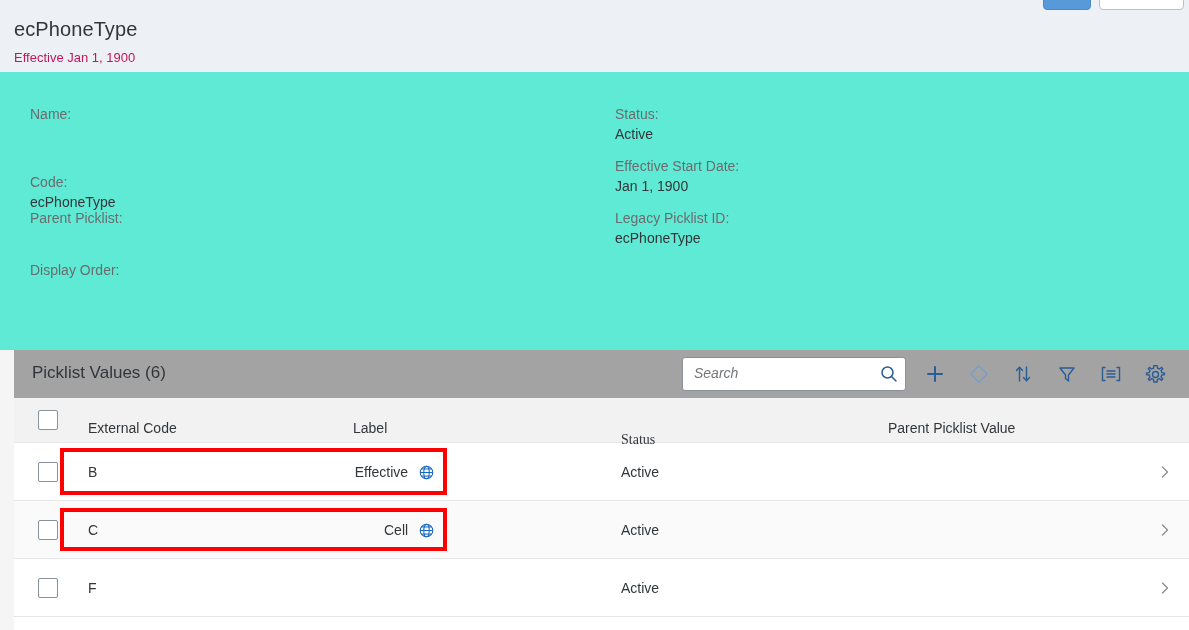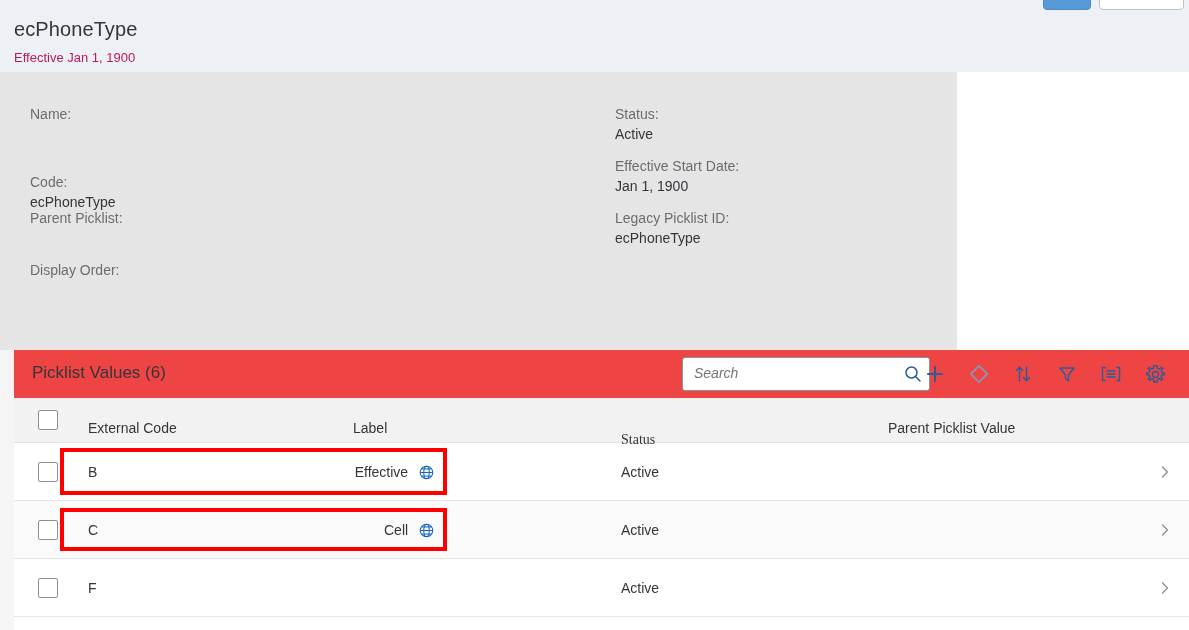--- a/index.html
+++ b/index.html
@@ -67,23 +67,23 @@
     left: 14px;
     top: 40px;
     font-size: 13px;
     color: #be185d;
   }
 
   
   .form-section {
     position: absolute;
     top: 72px; left: 0;
-    width: 957px;
+    width: 1189px;
     height: 278px;
-    background: #e5e5e5;
+    background: #5eead4;
   }
   .form-col-left { position: absolute; left: 30px; top: 0; width: 560px; }
   .form-col-right { position: absolute; left: 615px; top: 0; width: 560px; }
   .field { position: absolute; }
   .field-label {
     font-size: 14px;
     color: #6a6d70;
     line-height: 20px;
     white-space: nowrap;
   }
@@ -100,35 +100,35 @@
     top: 350px;
     left: 14px;
     width: 1175px;
     height: 280px;
     background: #ffffff;
     box-sizing: border-box;
   }
   .table-toolbar {
     position: relative;
     height: 48px;
-    background: #ef4444;
+    background: #a3a3a3;
     border-bottom: 4px solid #1d4ed8;
   }
   .table-title {
     position: absolute;
     left: 18px;
     top: 13px;
     font-size: 17px;
     color: #32363a;
   }
   .search-box {
     position: absolute;
     left: 668px;
     top: 7px;
-    width: 248px;
+    width: 224px;
     height: 34px;
     background: #ffffff;
     border: 1px solid #89919a;
     border-radius: 3px;
     box-sizing: border-box;
   }
   .search-input {
     position: absolute;
     left: 9px;
     top: 6px;

